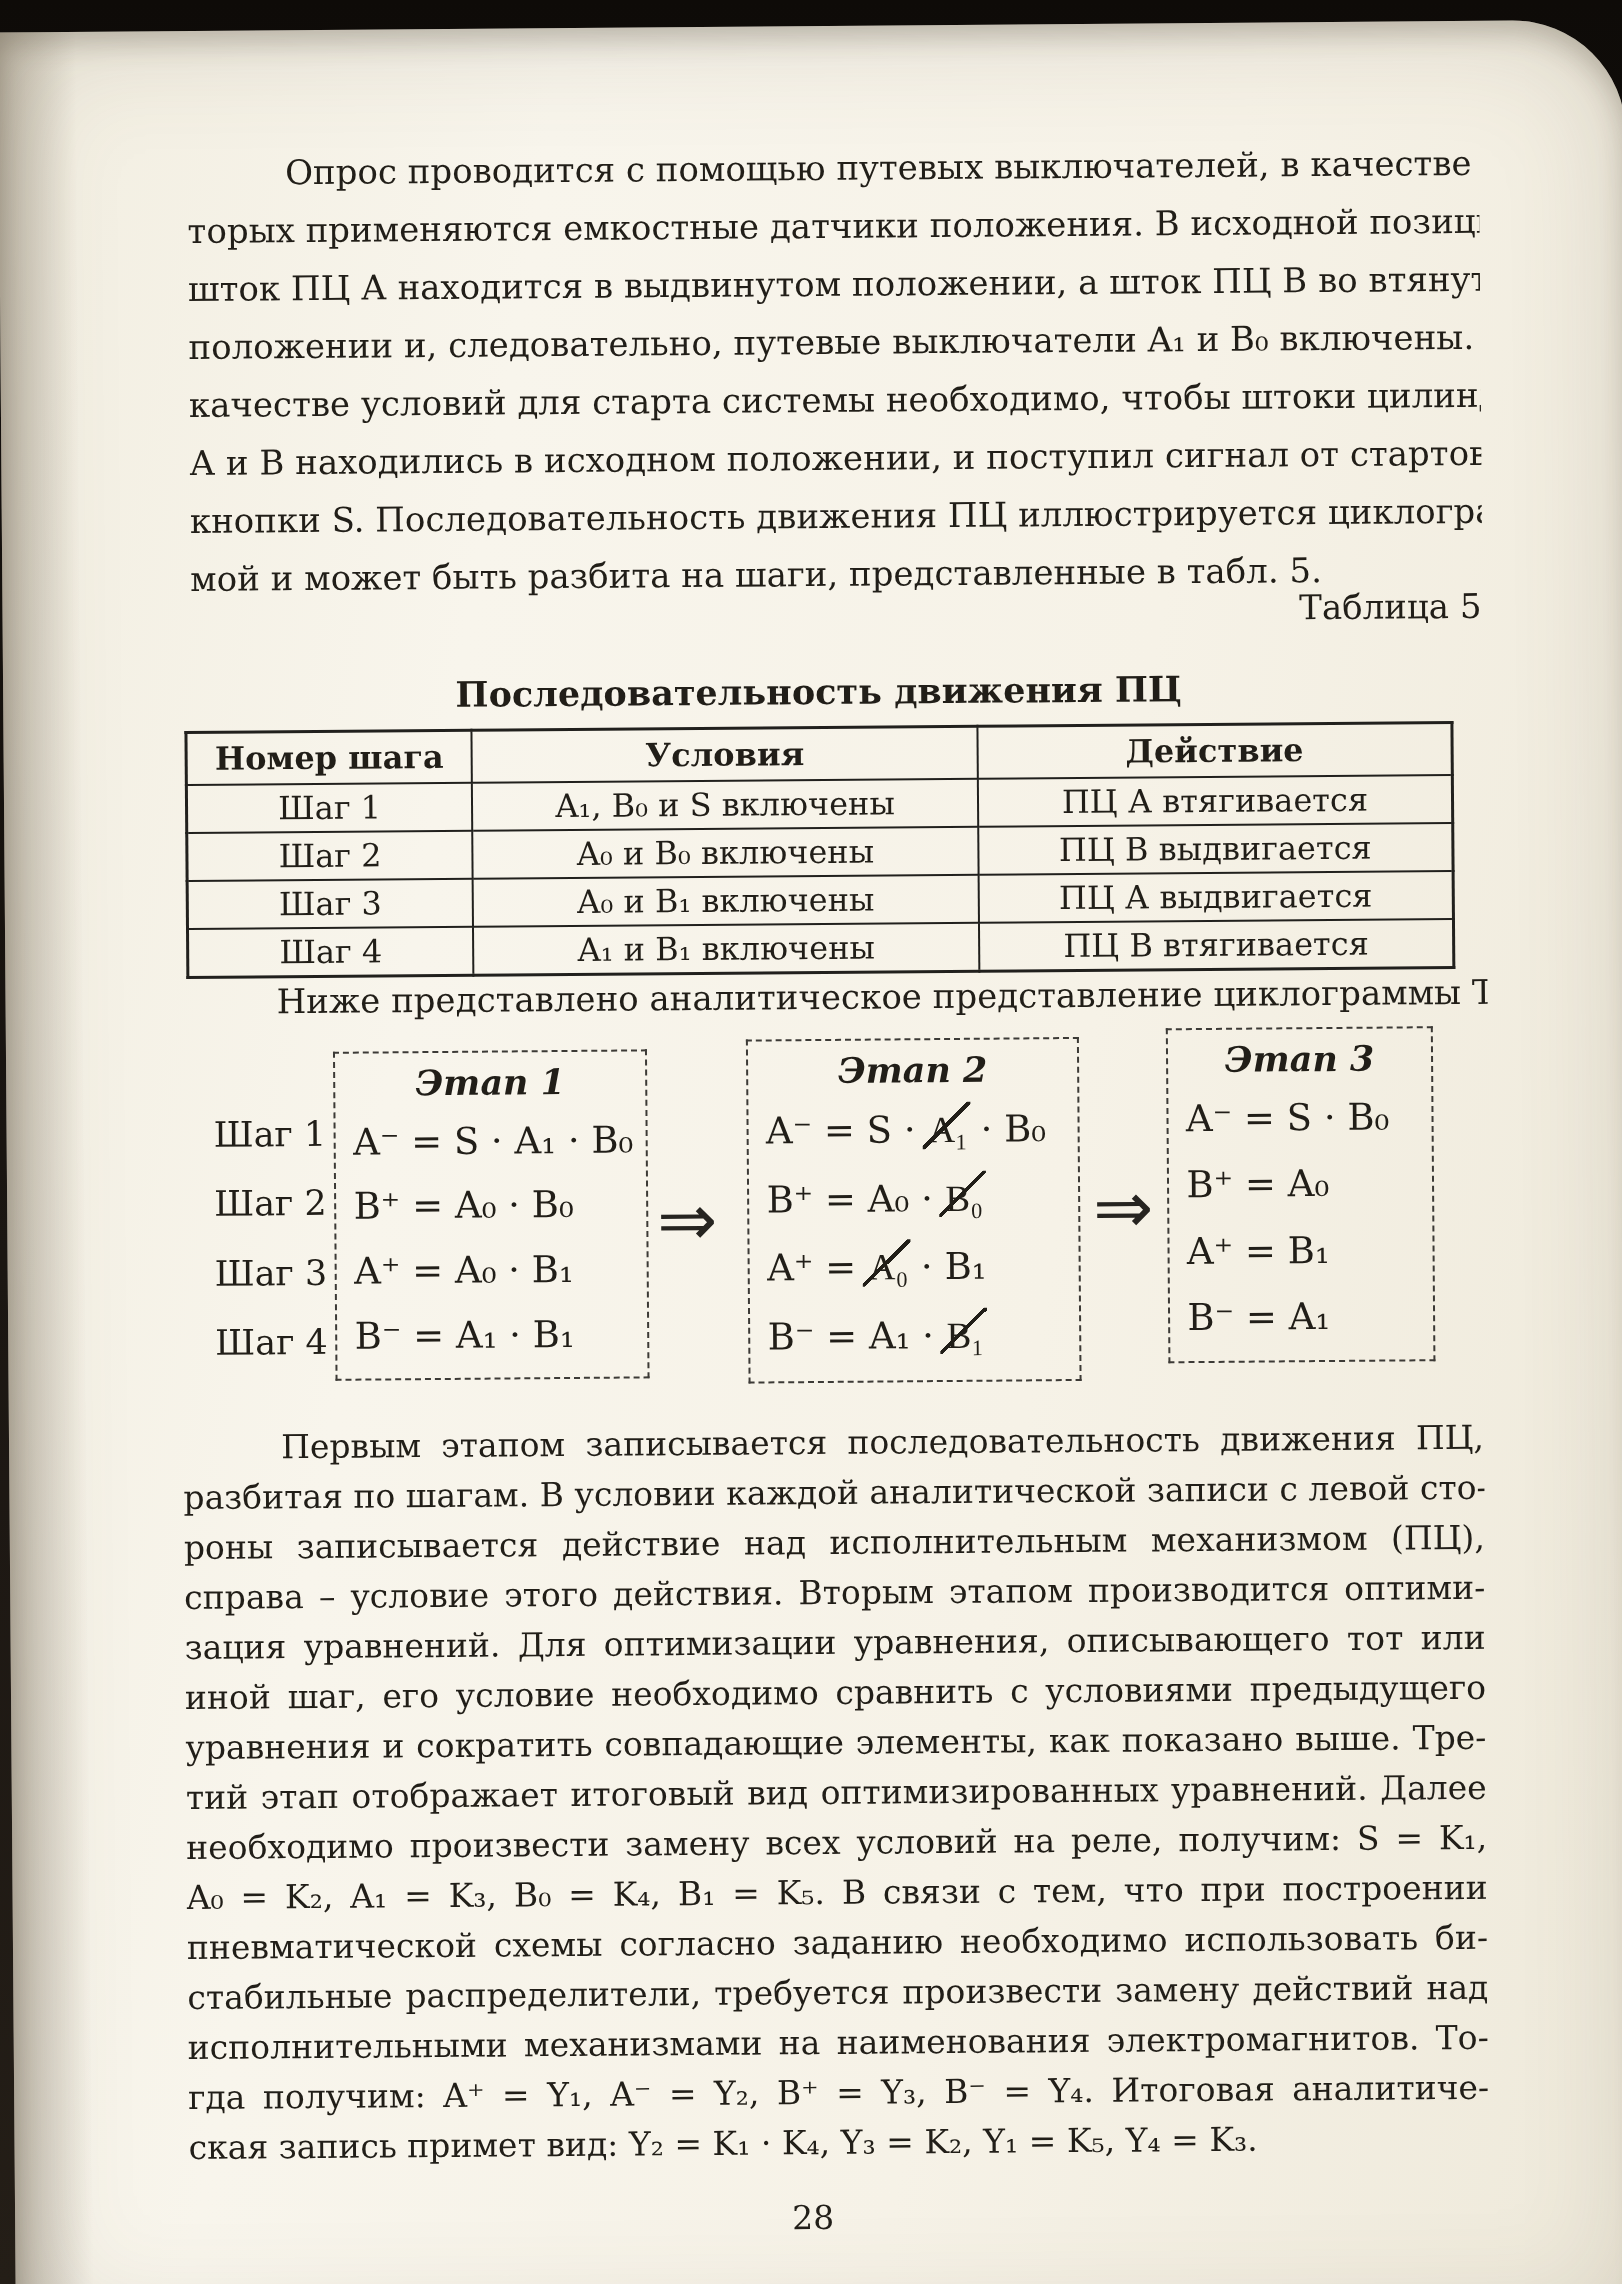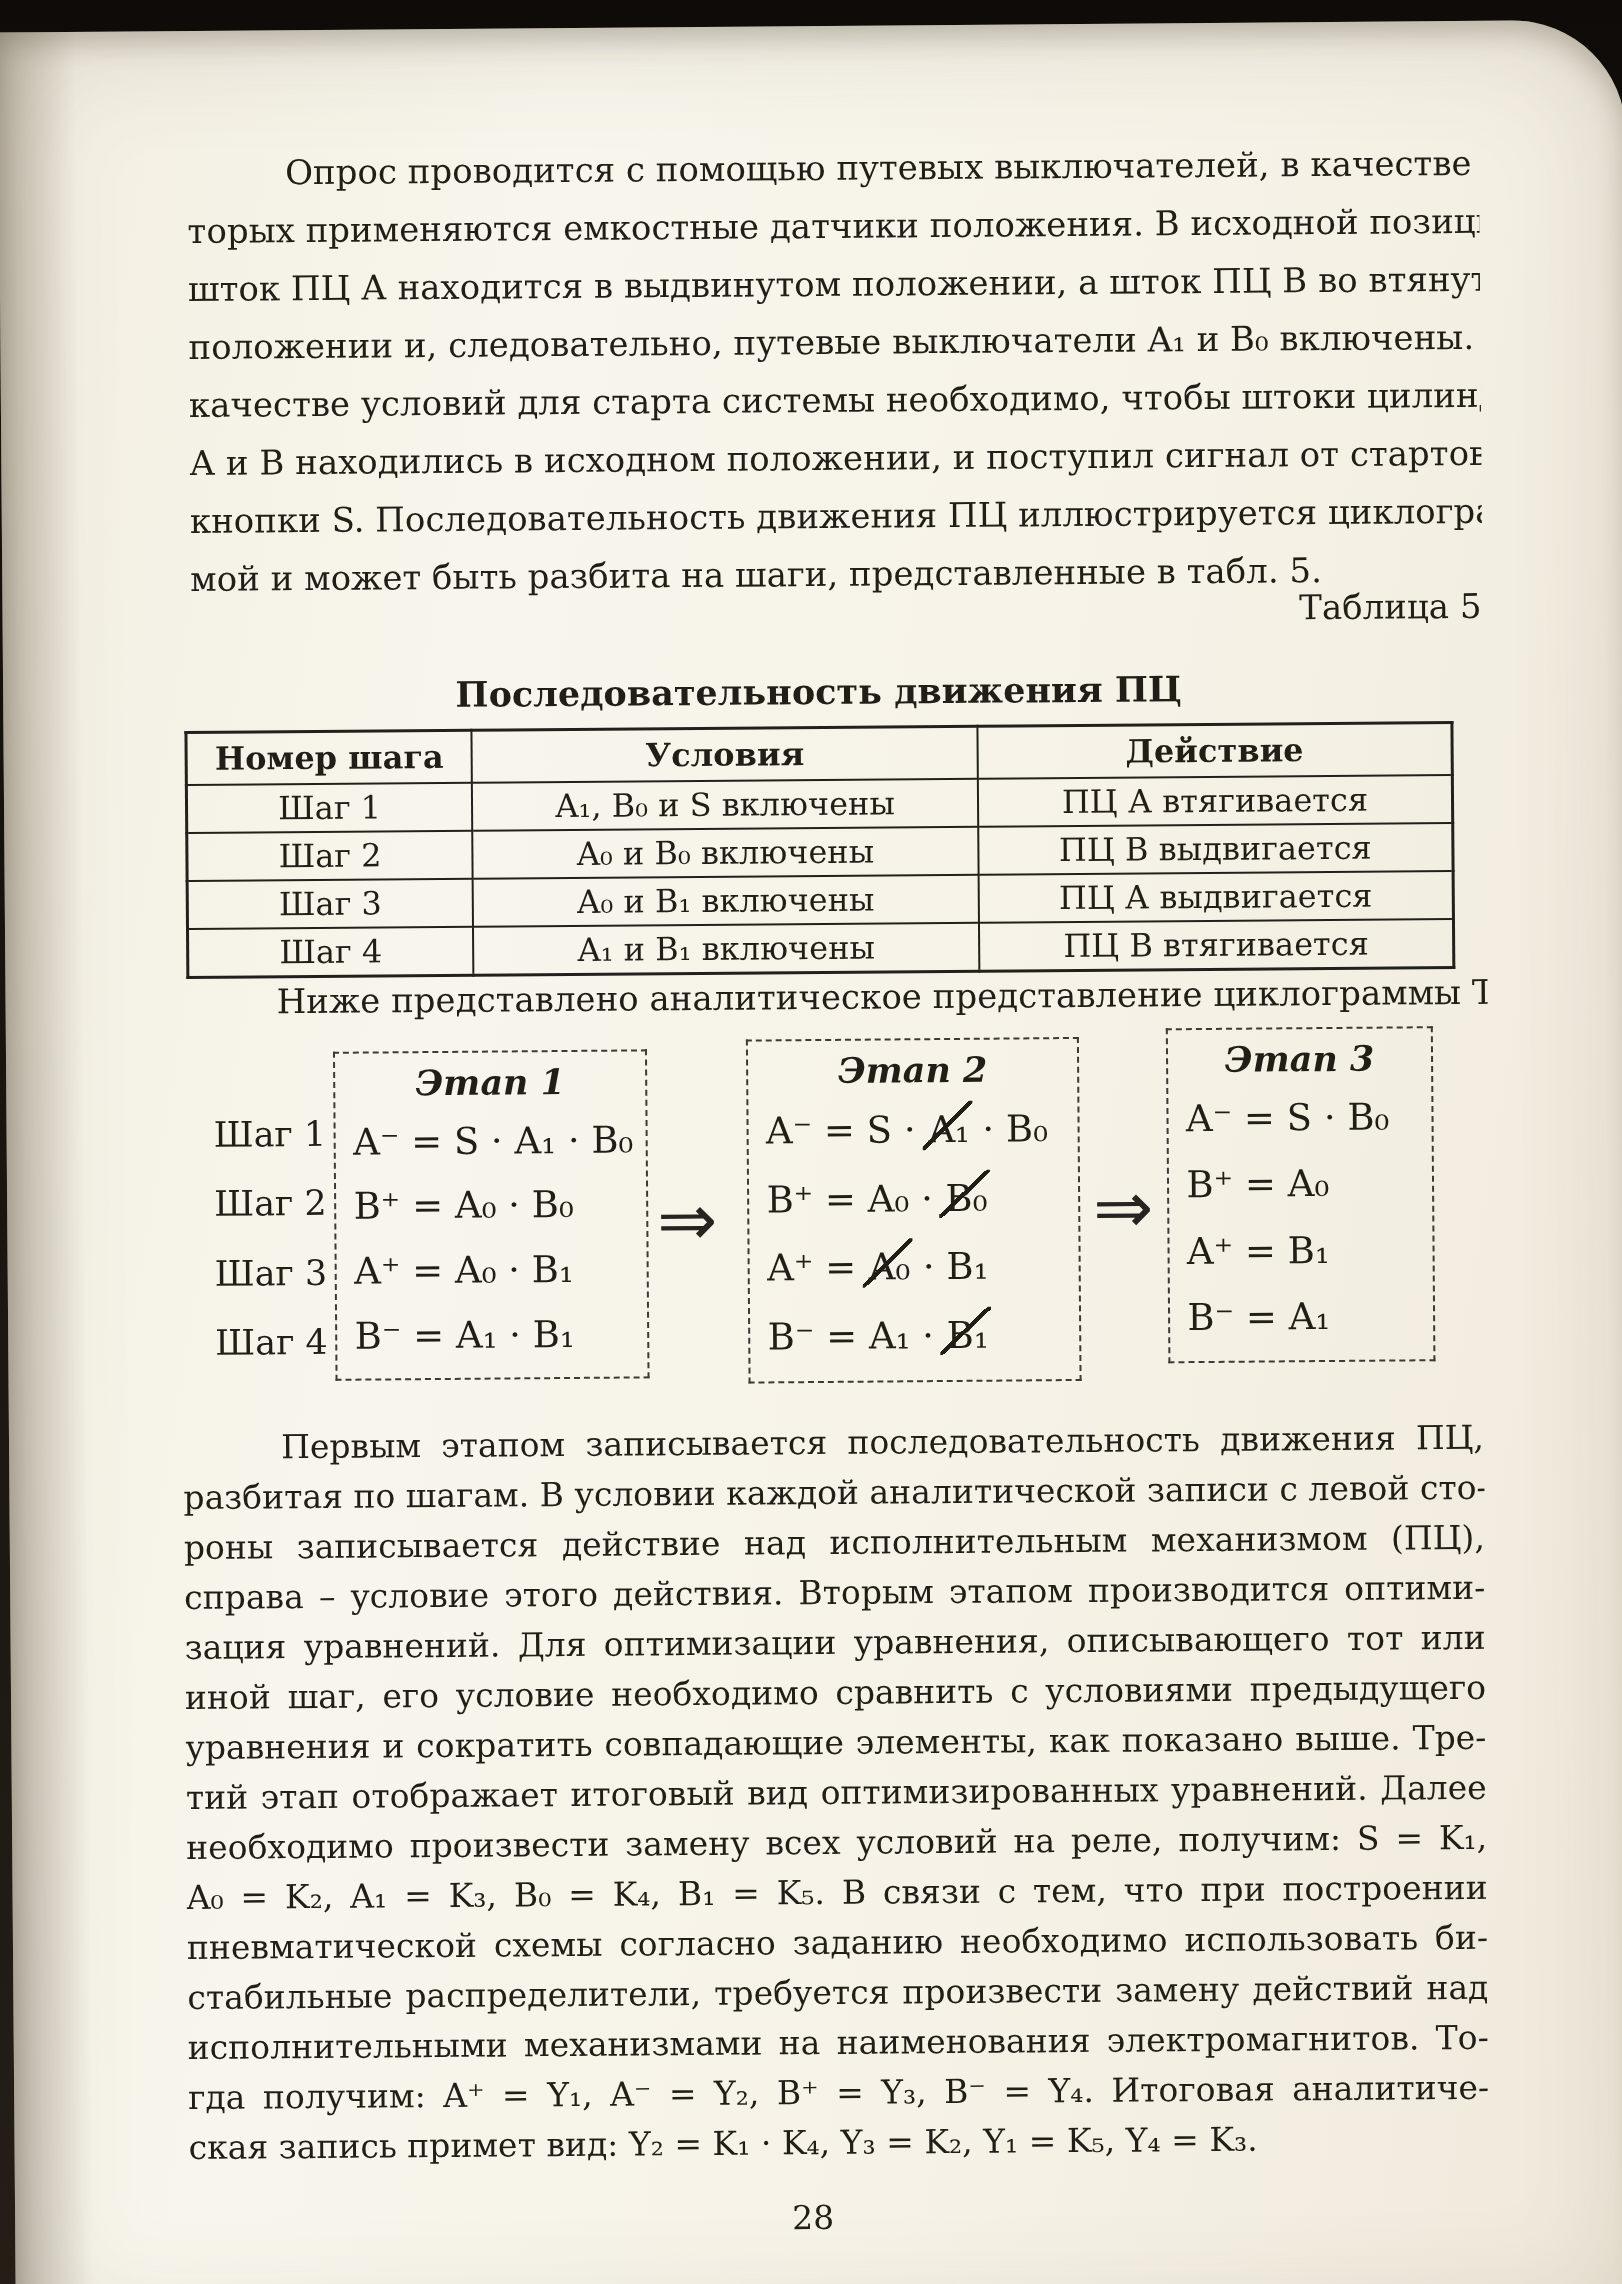--- a/index.html
+++ b/index.html
@@ -88,21 +88,21 @@
     padding-bottom:10.5px; font-size:35px;
   }
   .arrow {
     position:absolute; width:78px; height:105px; line-height:105px;
     text-align:center; font-size:72px;
     font-family:"DejaVu Sans", sans-serif; color:#262420;
   }
   .arrow1 { left:641px; top:1141px; }
   .arrow2 { left:1077px; top:1132px; }
 
-  .struck { position:relative; padding:0 0.9px; }
+  .struck { position:relative; padding:0 0.9px;font-family:Liberation Serif, serif; }
   .struck:empty { display:none; }
   .struck::after {
     content:""; position:absolute; left:-5.2px; right:-1.7px; top:-7px; bottom:1.7px;
     background: linear-gradient(to bottom right,
       transparent 46.5%, #211e18 46.5%, #211e18 52.5%, transparent 52.5%);
     pointer-events:none;
   }
 
   .page-number {
     position:absolute; left:109px; top:2172px; width:1378px;

